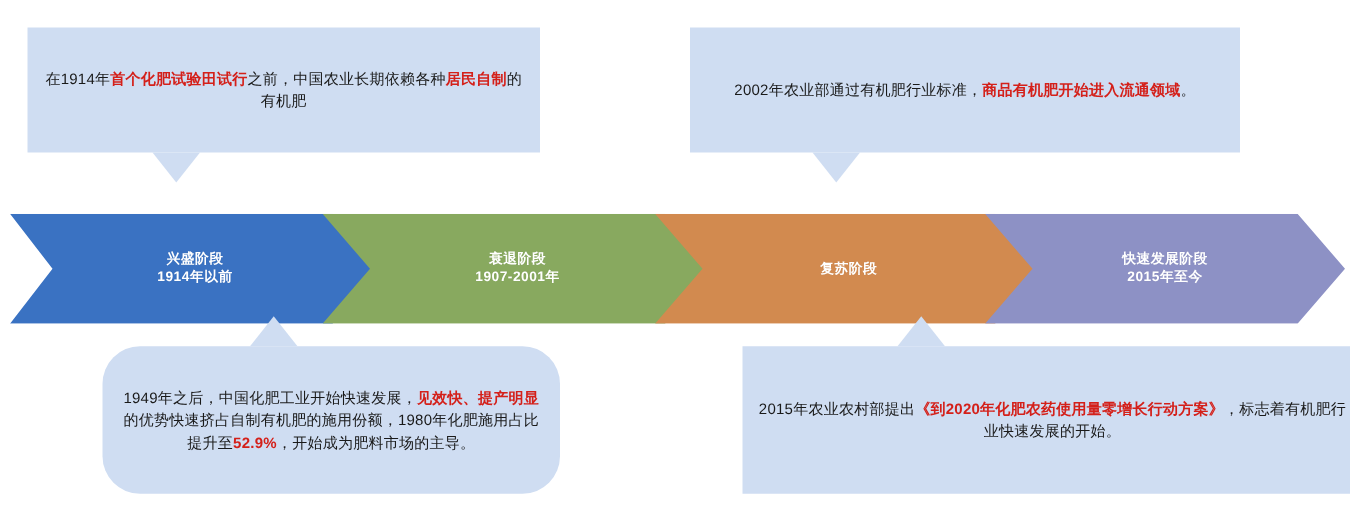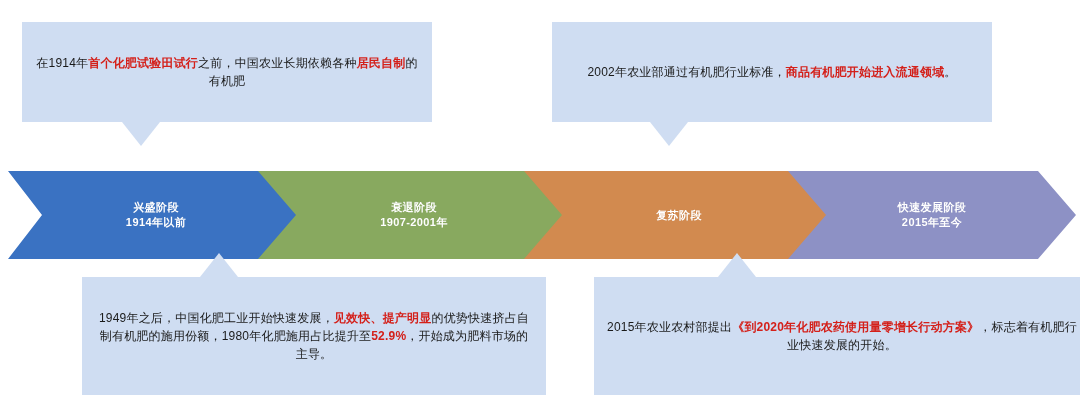--- a/index.html
+++ b/index.html
@@ -139,20 +139,20 @@
   <div class="seg last" style="left:788px; width:288px; background:#8d91c5;">
     <span class="inner">
       <span class="l1">快速发展阶段</span>
       <span class="l2">2015年至今</span>
     </span>
   </div>
 
 </div>
 
 <div class="tail tail-up" style="left:200px; top:253px;"></div>
-<div class="callout" id="callout-bottom-left" style="left:82px; top:277px; width:464px; height:118px;">
+<div class="callout" id="callout-bottom-left" style="left:82px; top:277px; width:366px; height:118px;border-radius:30px;">
   <span class="ctext center"><span>1949年之后，中国化肥工业开始快速发展，</span><span class="hl">见效快、提产明显</span><span>的优势快速挤占自制有机肥的施用份额，1980年化肥施用占比提升至</span><span class="hl">52.9%</span><span>，开始成为肥料市场的主导。</span></span>
 </div>
 
 <div class="tail tail-up" style="left:718px; top:253px;"></div>
 <div class="callout" id="callout-bottom-right" style="left:594px; top:277px; width:496px; height:118px;">
   <span class="ctext center"><span>2015年农业农村部提出</span><span class="hl">《到2020年化肥农药使用量零增长行动方案》</span><span>，标志着有机肥行业快速发展的开始。</span></span>
 </div>
 
 </body></html>

